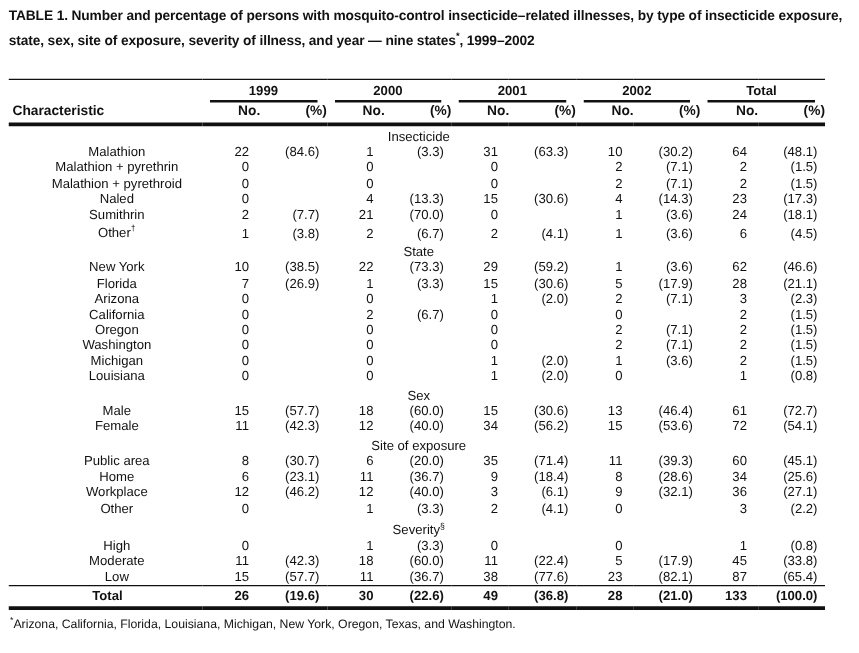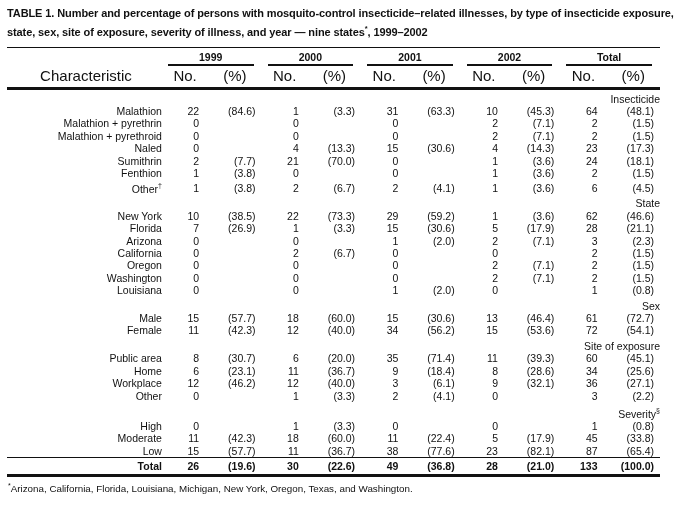--- a/index.html
+++ b/index.html
@@ -16,21 +16,21 @@
   .page {
     padding: 6px 6px 0 7px;
     box-sizing: border-box;
     width: 687px;
   }
   .title {
     font-weight: bold;
     font-size: 11px;
     line-height: 15px;
     letter-spacing: -0.1px;
-    margin-bottom: 7px;
+    margin-bottom: 22px;
   }
   .title sup { font-size: 7.5px; }
 
   table {
     border-collapse: collapse;
     table-layout: fixed;
     width: 653px;
   }
   col.c-char { width: 154px; }
   col.c-no   { width: 46px; }
@@ -43,38 +43,37 @@
     font-weight: bold;
   }
   .year-ul {
     border-bottom: 2px solid #111;
     text-align: center;
     margin: 0 8px 0 6px;
     padding-bottom: 1px;
   }
   tr.subhead-row th {
     border-bottom: 3px solid #111;
-    font-size: 15px;
-    font-weight: normal;
+    font-size: 11px;
+    font-weight: bold;
     padding: 1px 0 3px;
     vertical-align: bottom;
-    text-align: center;
   }
   th.char-label { text-align: left; padding-left: 3px !important; }
   th.no-th, td.no  { text-align: right; padding-right: 9px; }
   th.pct-th, td.pct { text-align: right; padding-right: 6px; }
 
   tbody td {
     font-size: 10.5px;
     line-height: 12.4px;
     padding: 0;
     vertical-align: bottom;
     white-space: nowrap;
   }
-  td.char { text-align: right; }
+  td.char { text-align: center; }
   td.char.section { padding: 3px 0 0 3px; }
   td.char.item    { padding-left: 18px; }
   td sup, th sup { font-size: 7px; }
 
   tr.total-row td {
     font-weight: bold;
     border-top: 1px solid #111;
     border-bottom: 3px solid #111;
     padding-top: 2px;
     padding-bottom: 2px;
@@ -152,21 +151,21 @@
         </tr>
         <tr>
           <td class="char item">Malathion</td>
           <td class="no">22</td>
           <td class="pct">(84.6)</td>
           <td class="no">1</td>
           <td class="pct">(3.3)</td>
           <td class="no">31</td>
           <td class="pct">(63.3)</td>
           <td class="no">10</td>
-          <td class="pct">(45.3)</td>
+          <td class="pct">(30.2)</td>
           <td class="no">64</td>
           <td class="pct">(48.1)</td>
         </tr>
         <tr>
           <td class="char item">Malathion + pyrethrin</td>
           <td class="no">0</td>
           <td class="pct"></td>
           <td class="no">0</td>
           <td class="pct"></td>
           <td class="no">0</td>
@@ -207,33 +206,20 @@
           <td class="no">2</td>
           <td class="pct">(7.7)</td>
           <td class="no">21</td>
           <td class="pct">(70.0)</td>
           <td class="no">0</td>
           <td class="pct"></td>
           <td class="no">1</td>
           <td class="pct">(3.6)</td>
           <td class="no">24</td>
           <td class="pct">(18.1)</td>
-        </tr>
-        <tr>
-          <td class="char item">Fenthion</td>
-          <td class="no">1</td>
-          <td class="pct">(3.8)</td>
-          <td class="no">0</td>
-          <td class="pct"></td>
-          <td class="no">0</td>
-          <td class="pct"></td>
-          <td class="no">1</td>
-          <td class="pct">(3.6)</td>
-          <td class="no">2</td>
-          <td class="pct">(1.5)</td>
         </tr>
         <tr>
           <td class="char item">Other<sup>†</sup></td>
           <td class="no">1</td>
           <td class="pct">(3.8)</td>
           <td class="no">2</td>
           <td class="pct">(6.7)</td>
           <td class="no">2</td>
           <td class="pct">(4.1)</td>
           <td class="no">1</td>
@@ -312,20 +298,33 @@
         <tr>
           <td class="char item">Washington</td>
           <td class="no">0</td>
           <td class="pct"></td>
           <td class="no">0</td>
           <td class="pct"></td>
           <td class="no">0</td>
           <td class="pct"></td>
           <td class="no">2</td>
           <td class="pct">(7.1)</td>
+          <td class="no">2</td>
+          <td class="pct">(1.5)</td>
+        </tr>
+        <tr>
+          <td class="char item">Michigan</td>
+          <td class="no">0</td>
+          <td class="pct"></td>
+          <td class="no">0</td>
+          <td class="pct"></td>
+          <td class="no">1</td>
+          <td class="pct">(2.0)</td>
+          <td class="no">1</td>
+          <td class="pct">(3.6)</td>
           <td class="no">2</td>
           <td class="pct">(1.5)</td>
         </tr>
         <tr>
           <td class="char item">Louisiana</td>
           <td class="no">0</td>
           <td class="pct"></td>
           <td class="no">0</td>
           <td class="pct"></td>
           <td class="no">1</td>

